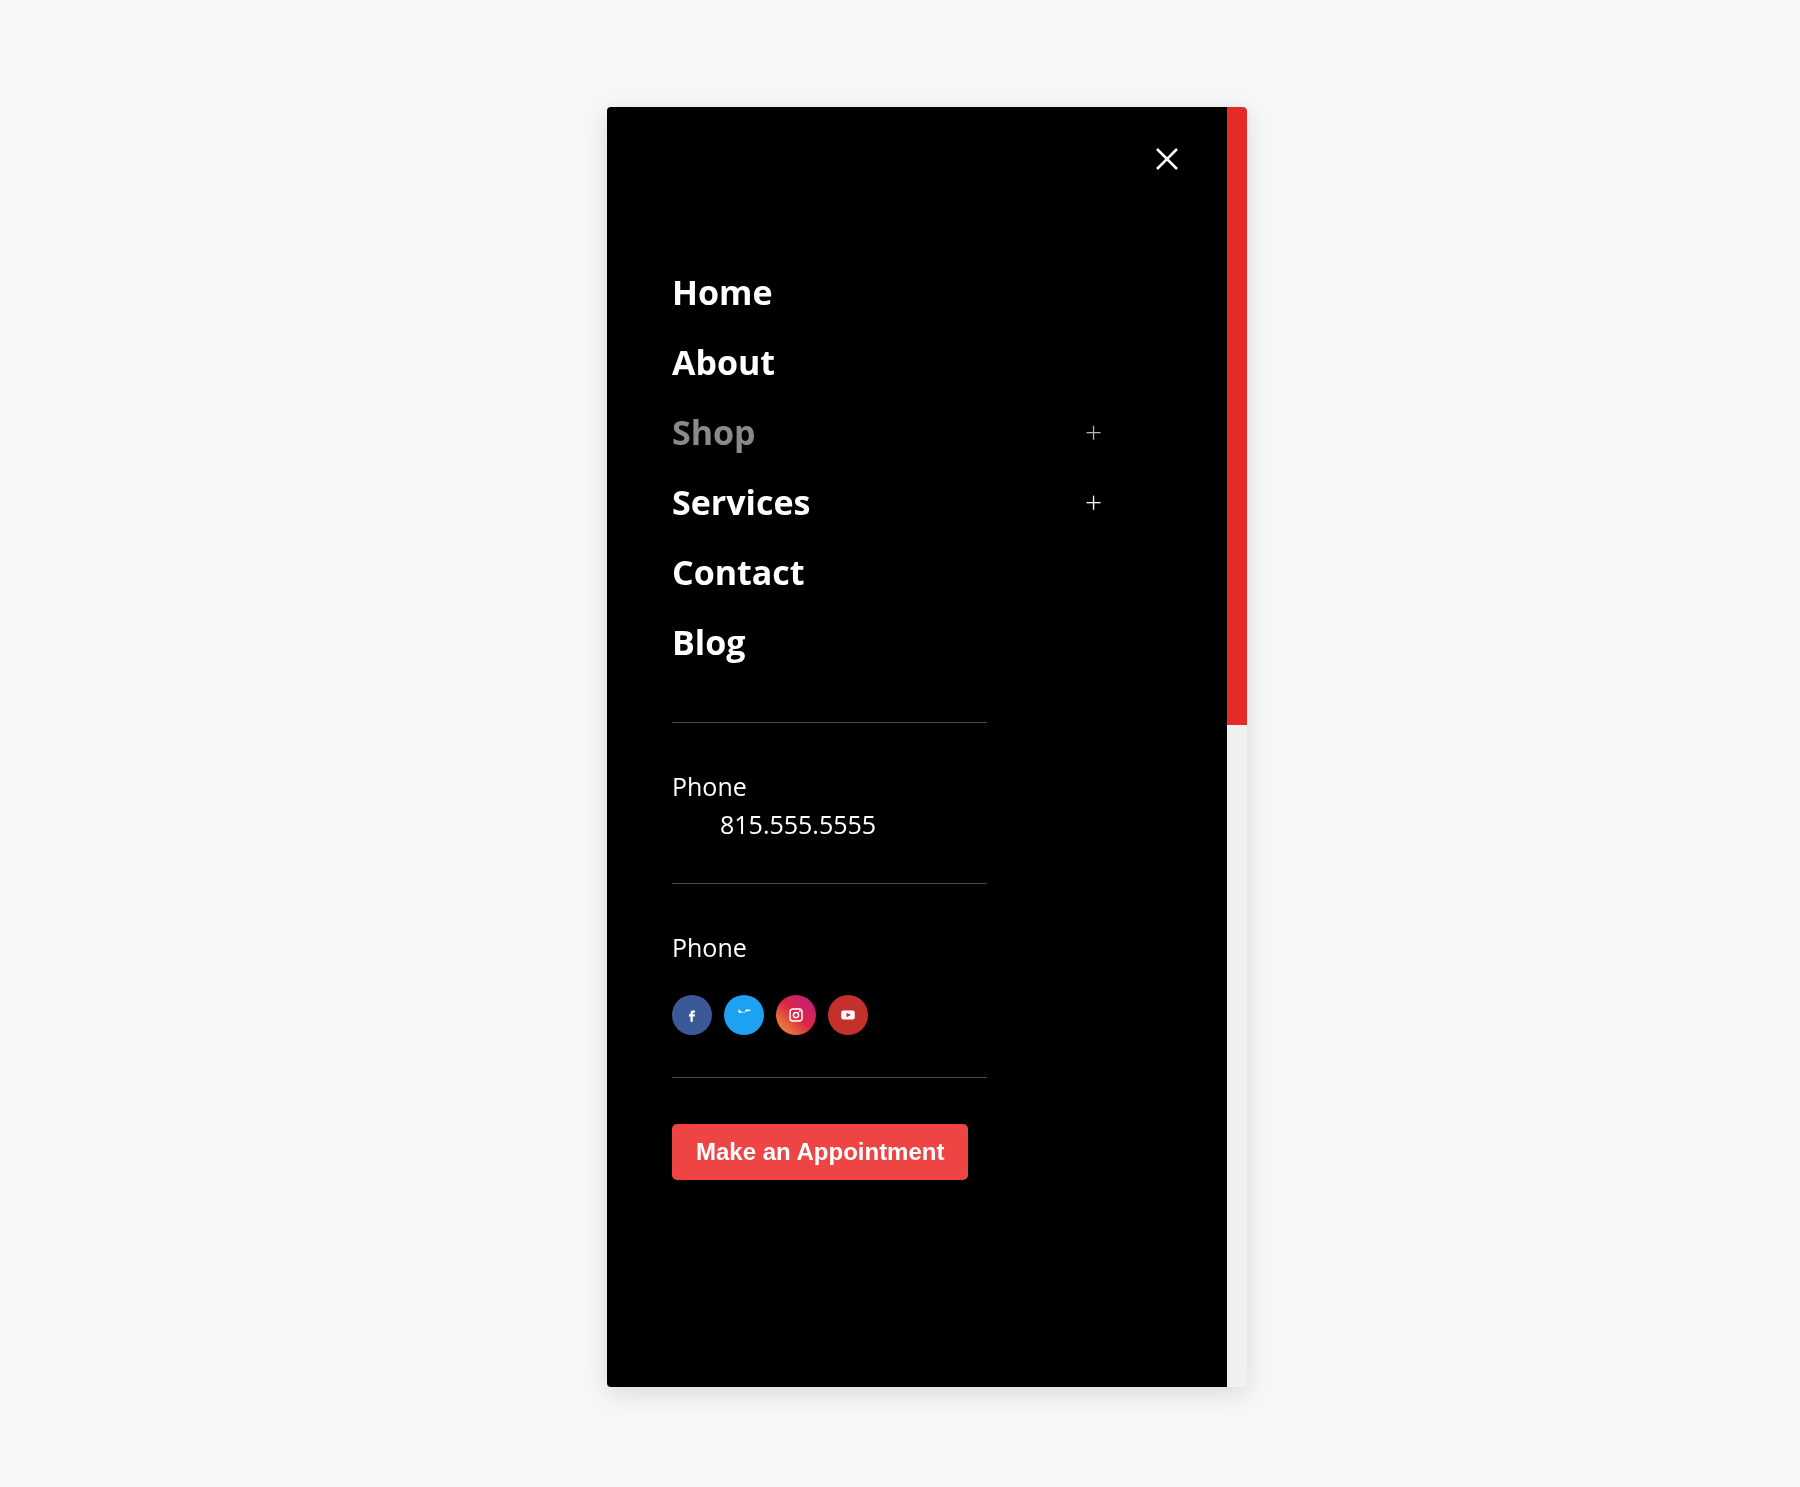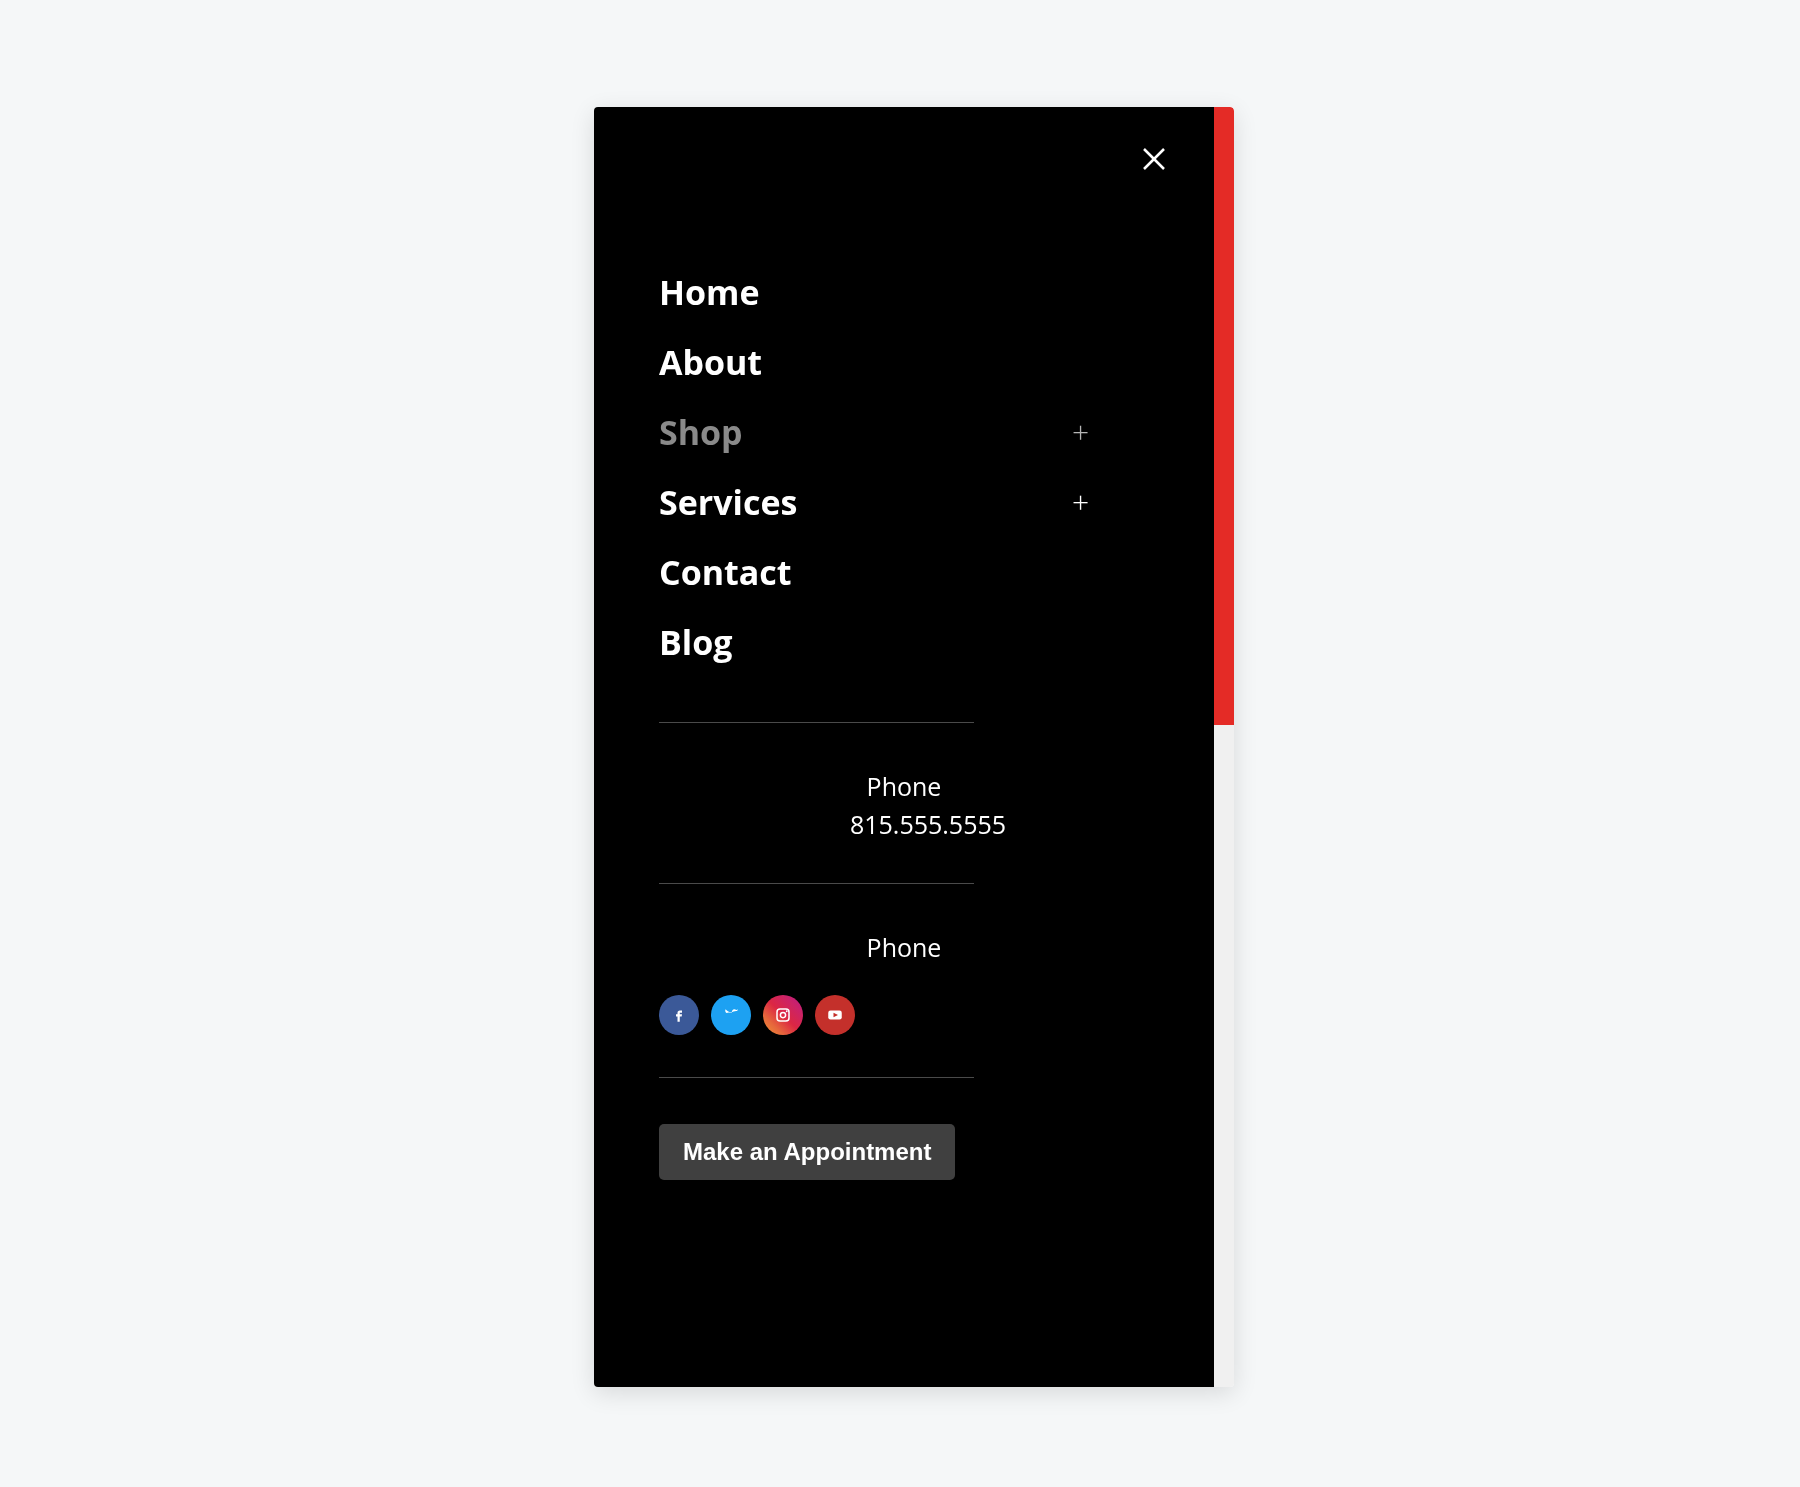--- a/index.html
+++ b/index.html
@@ -5,21 +5,21 @@
   * { box-sizing: border-box; margin: 0; padding: 0; }
   body {
     background: #f5f7f8;
     font-family: 'Open Sans', 'Segoe UI', Arial, sans-serif;
     width: 1800px;
     height: 1487px;
     position: relative;
   }
   .frame {
     position: absolute;
-    left: 594px;
+    left: 607px;
     top: 107px;
     width: 640px;
     height: 1280px;
     background: #fff;
     box-shadow: 0 6px 25px rgba(0,0,0,0.12);
     border-radius: 4px;
     overflow: hidden;
   }
   .scrollbar {
     position: absolute;
@@ -88,21 +88,20 @@
     width: 315px;
     border: none;
     border-top: 1px solid #4a4a4a;
     margin: 0;
   }
   .section {
     padding-top: 45px;
   }
   .contact-block {
     padding-bottom: 40px;
-    text-align: center;
   }
   .contact-label {
     font-size: 25px;
     font-weight: 400;
     color: #fff;
     line-height: 1.5;
   }
   .contact-value {
     font-size: 25px;
     font-weight: 400;
@@ -126,21 +125,21 @@
     cursor: pointer;
   }
   .social svg { fill: #fff; }
   .fb { background: #3b5998; }
   .tw { background: #1da1f2; }
   .ig { background: linear-gradient(45deg,#f09433,#e6683c,#dc2743,#cc2366,#bc1888); }
   .yt { background: #c4302b; }
   .cta {
     margin-top: 46px;
     display: inline-block;
-    background: #404040;
+    background: #ef4444;
     color: #fff;
     font-size: 24px;
     font-weight: 600;
     padding: 14px 24px;
     border-radius: 5px;
     cursor: pointer;
     border: none;
   }
 </style>
 </head>

